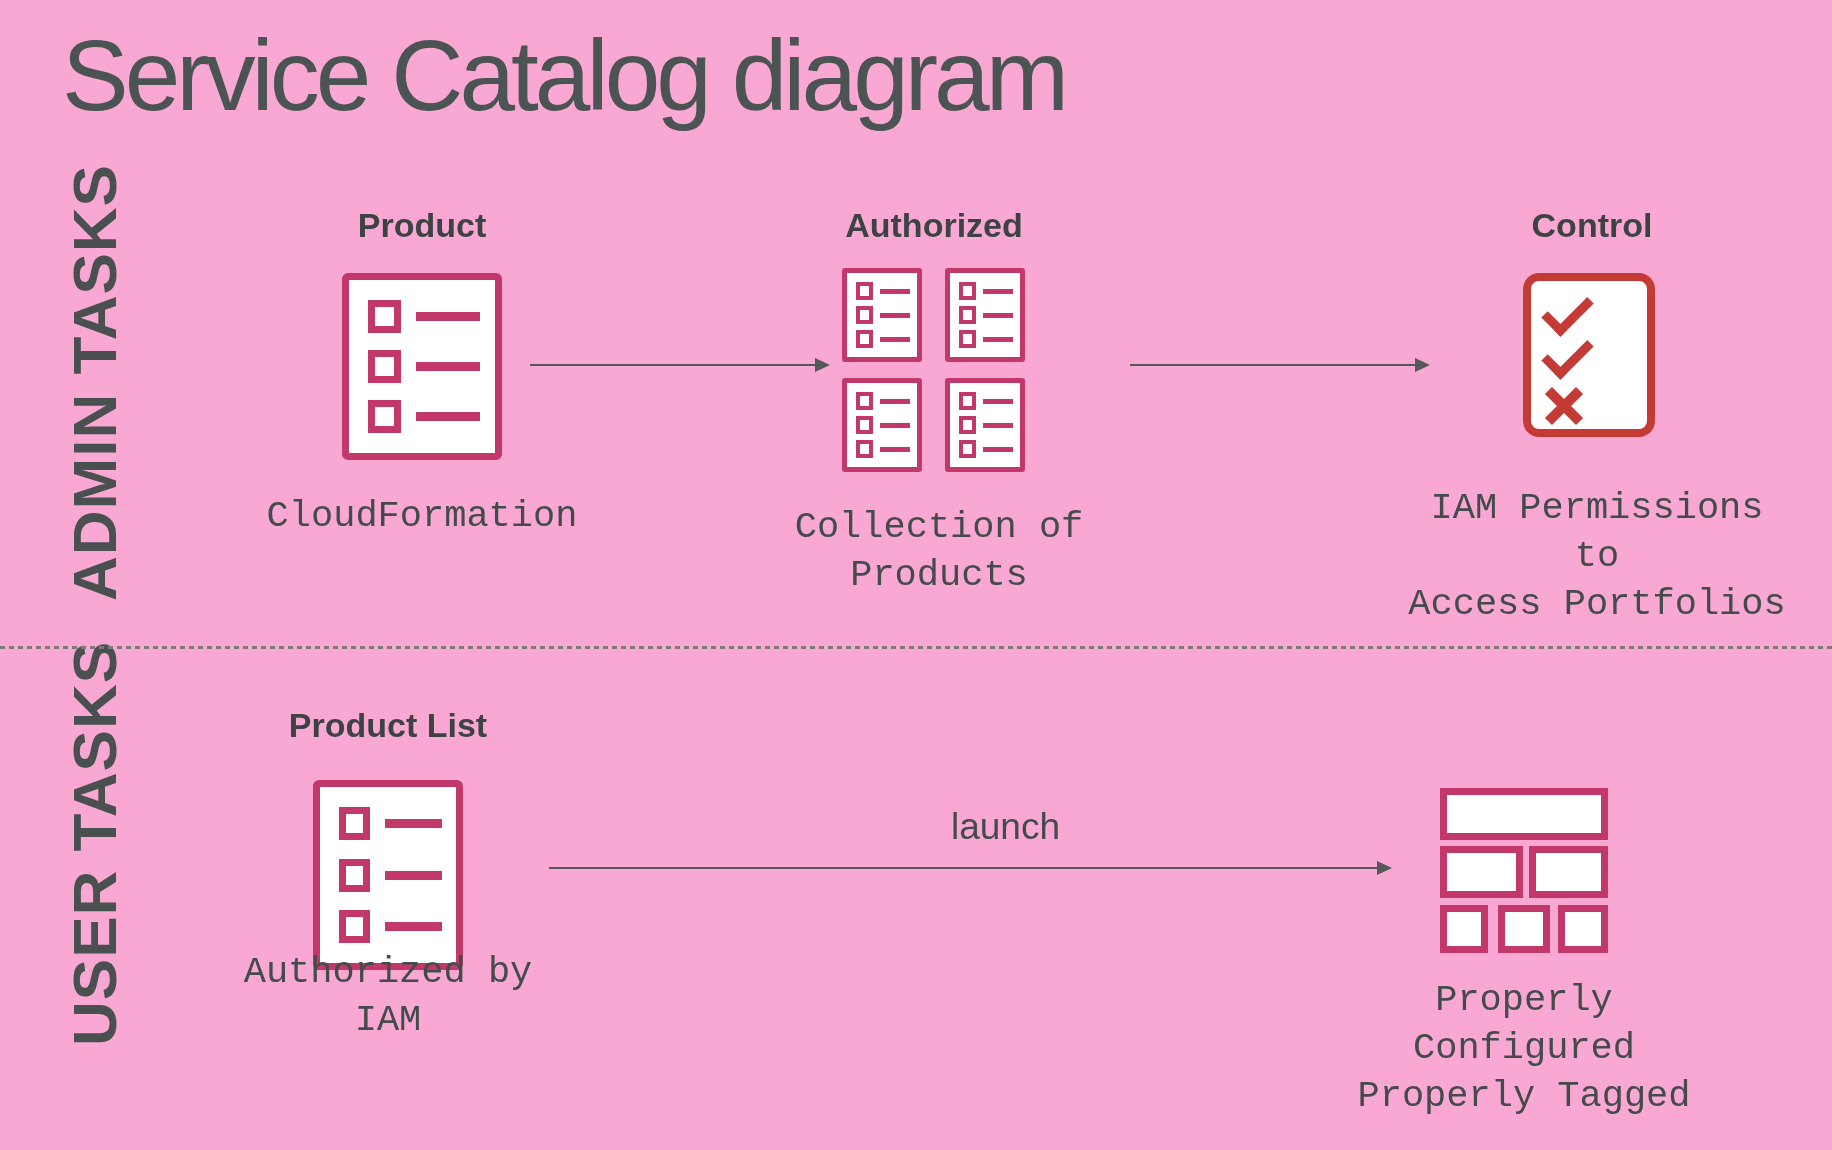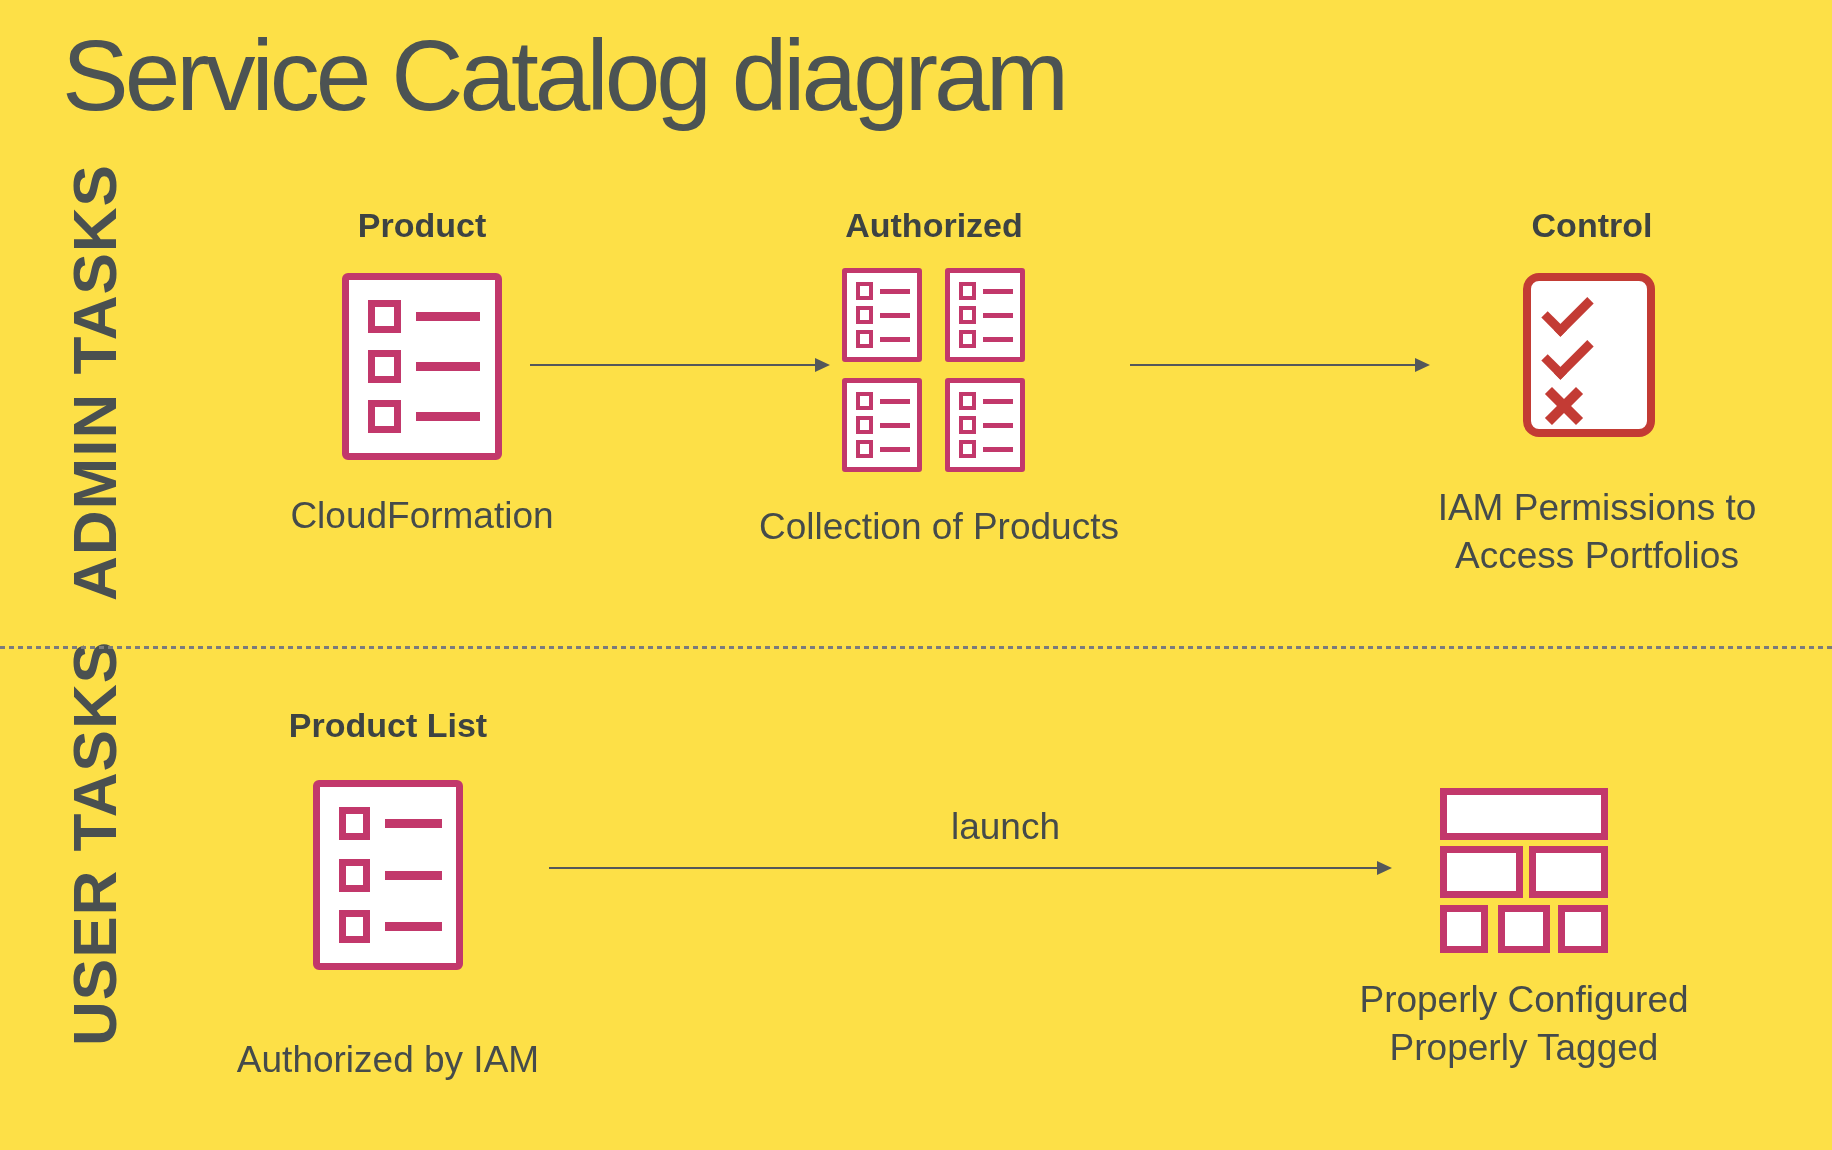--- a/index.html
+++ b/index.html
@@ -1,17 +1,17 @@
 <!DOCTYPE html>
 <html style="--pink: #c2386b; --red: #c33b34; --ink: #454b4b; --heading: #3d4343; --title: #4c5353; --rotated: #4a5050; --arrow: #54585a; --dash: #7b7b7b;"><head>
 <meta charset="utf-8">
 <style>
   html,body{margin:0;padding:0;background:#ffffff;}
   .stage{
-    position:relative;width:1832px;height:1150px;background:#fde047;overflow:hidden;
+    position:relative;width:1832px;height:1150px;background:#f9a8d4;overflow:hidden;
     font-family:"Liberation Sans","DejaVu Sans",sans-serif;
   }
   
   .page-title{
     position:absolute;left:62px;top:18px;width:1400px;
     font-size:100px;font-weight:300;letter-spacing:-4px;
     color:var(--title);white-space:nowrap;
   }
   .side-label{
     position:absolute;width:400px;height:74px;line-height:74px;
@@ -21,21 +21,21 @@
   .side-label.admin{left:-105px;top:364px;}
   .side-label.user{left:-105px;top:809px;}
   .col-title{
     position:absolute;font-size:34px;font-weight:bold;color:var(--heading);
     text-align:center;white-space:nowrap;
   }
   .caption{
     position:absolute;font-size:37px;line-height:48px;color:var(--ink);
     text-align:center;
   }
-  .caption span{display:block;}
+  .caption span{display:block;font-family:Liberation Mono, monospace;}
   .launch{
     position:absolute;font-size:37px;color:var(--ink);text-align:right;
   }
   
   .harrow{position:absolute;height:0;border-top:2px solid var(--arrow);}
   .harrow::after{
     content:'';position:absolute;right:-2px;top:-8px;
     border-left:15px solid var(--arrow);
     border-top:7px solid transparent;border-bottom:7px solid transparent;
   }
@@ -208,21 +208,21 @@
       </div>
     <div class="li-row">
         <span class="li-sq"></span>
         <span class="li-bar"></span>
       </div>
     <div class="li-row">
         <span class="li-sq"></span>
         <span class="li-bar"></span>
       </div>
   </div>
-  <div class="caption" style="left:208px;top:1036px;width:360px;">
+  <div class="caption" style="left:208px;top:948px;width:360px;">
     <span>Authorized by IAM</span>
   </div>
 
   <div class="launch" style="left:760px;top:806px;width:300px;">launch</div>
   <div class="harrow" style="left:549px;top:867px;width:841px;"></div>
 
   <div class="brick-icon">
     <div class="b-top"></div>
     <div class="b-ml"></div>
     <div class="b-mr"></div>

